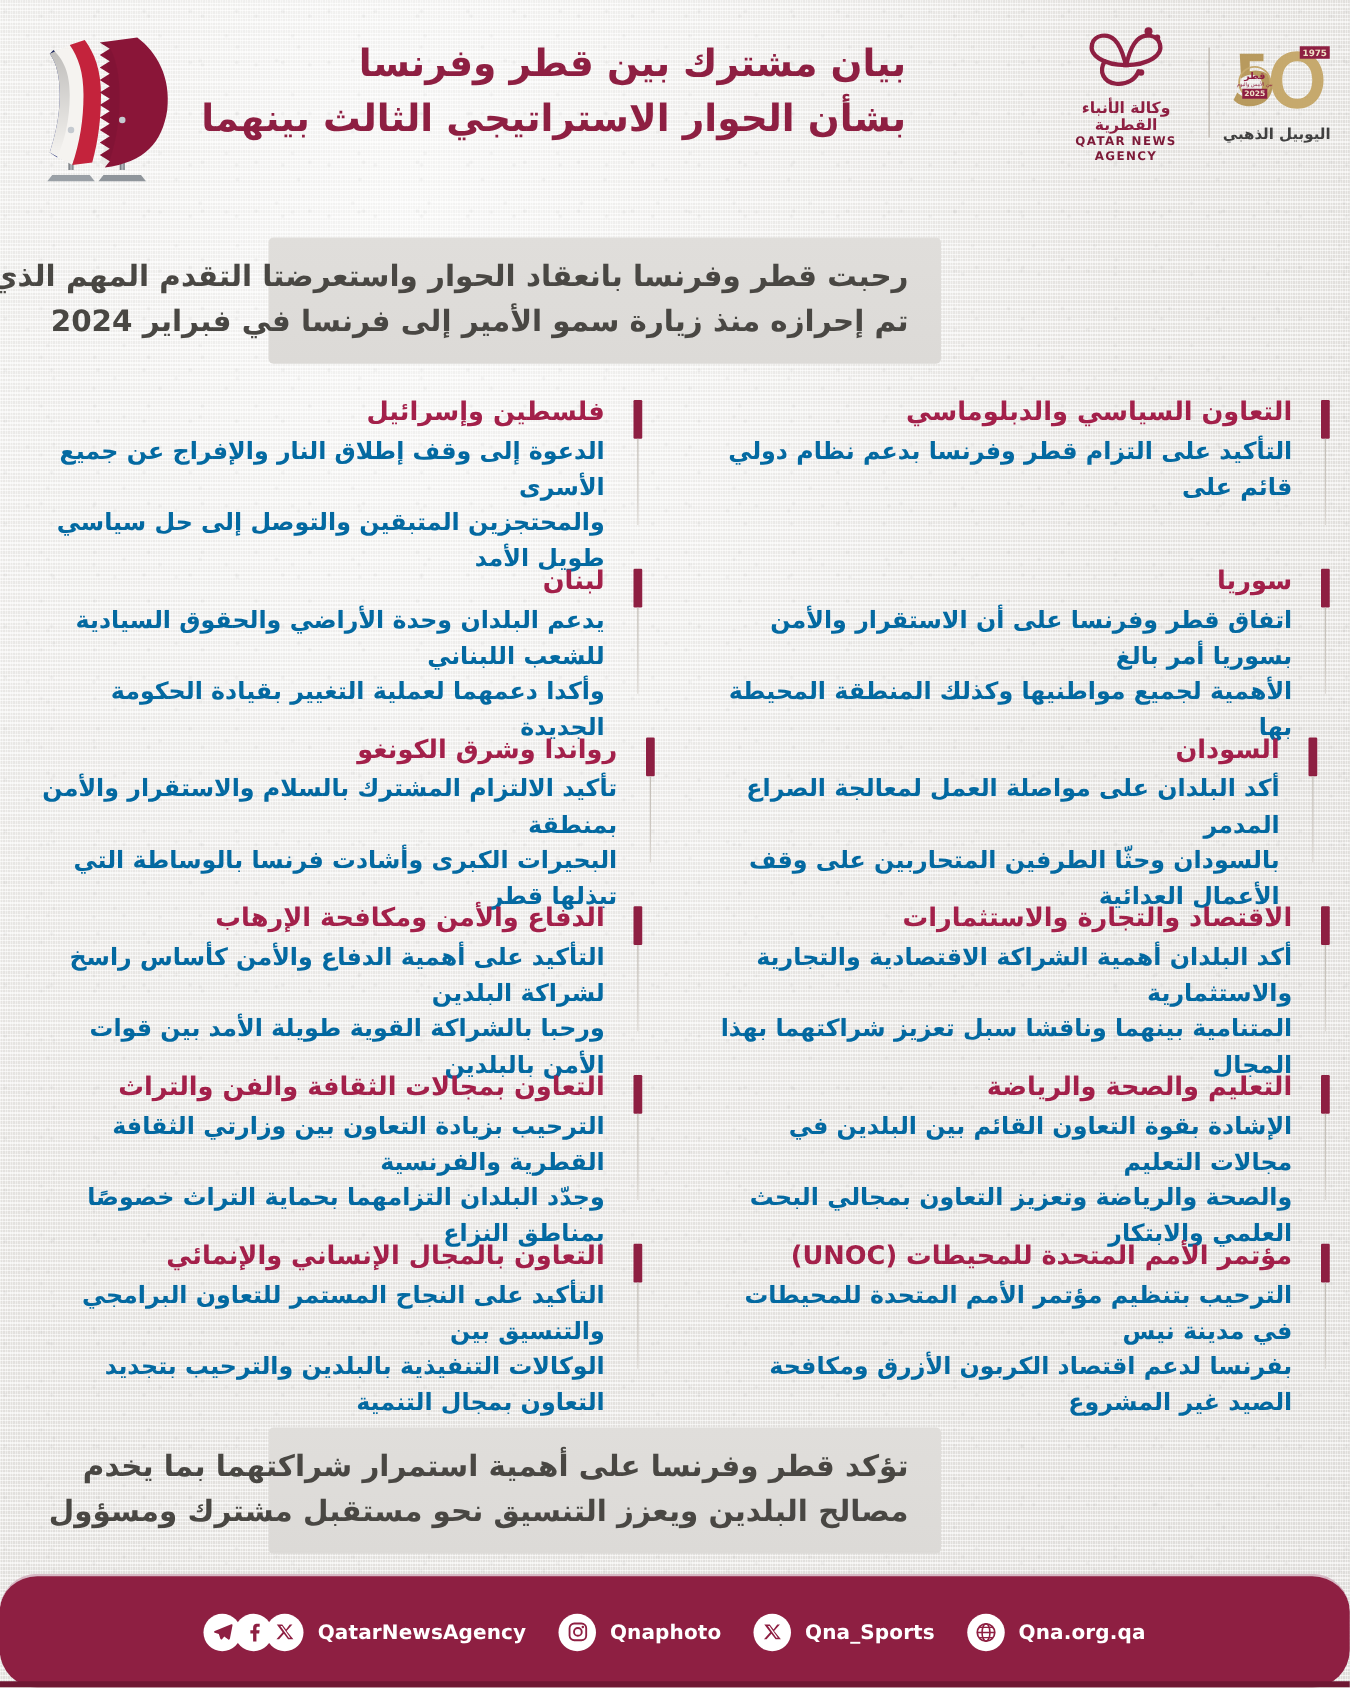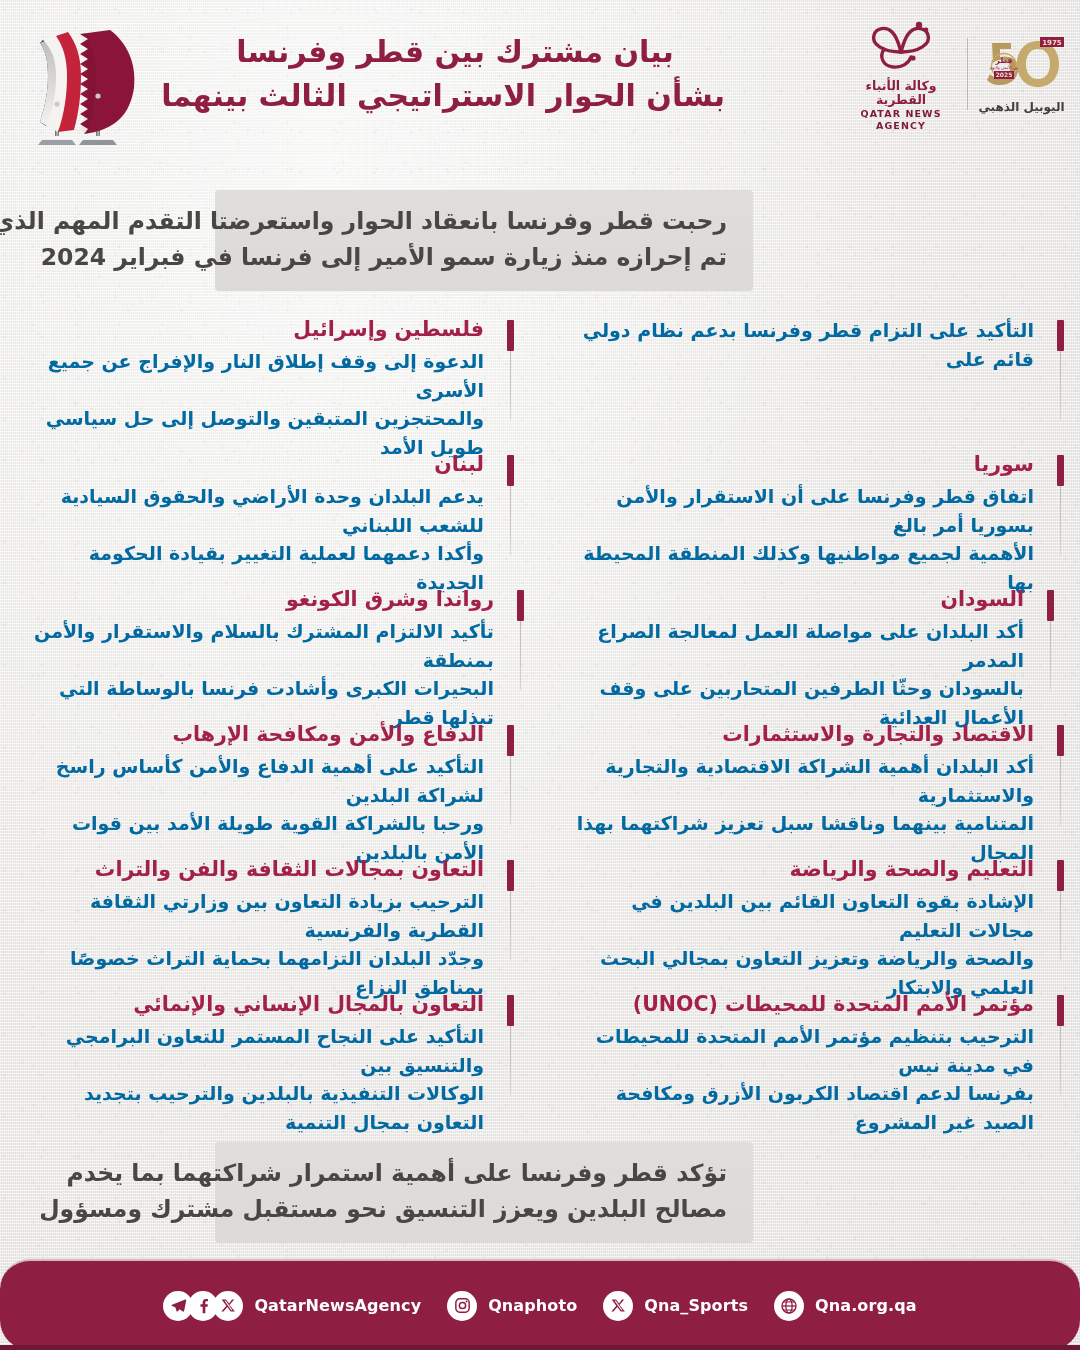--- a/index.html
+++ b/index.html
@@ -52,21 +52,21 @@
     position: absolute;
     top: 18px; right: auto; left: 18px;
     width: 140px; height: 135px;
   }
 
   .title-block {
     position: absolute;
     top: 30px;
     left: 185px;
     right: 355px;
-    text-align: center;
+    text-align: right;
   }
   .title-line {
     color: #8e1f42;
     font-weight: 700;
     font-size: 30px;
     line-height: 1.48;
     letter-spacing: -0.2px;
     white-space: nowrap;
   }
 
@@ -323,20 +323,21 @@
     <div class="banner-line">تم إحرازه منذ زيارة سمو الأمير إلى فرنسا في فبراير 2024</div>
   </div>
 
   <div class="grid">
 
     <div class="cell right">
       <div class="tickmark">
           <div class="head"></div>
           <div class="tail"></div>
         </div>
+      <div class="cell-title">التعاون السياسي والدبلوماسي</div>
       <div class="cell-body">التأكيد على التزام قطر وفرنسا بدعم نظام دولي قائم على</div>
     </div>
     <div class="cell left">
       <div class="tickmark">
           <div class="head"></div>
           <div class="tail"></div>
         </div>
       <div class="cell-title">فلسطين وإسرائيل</div>
       <div class="cell-body">الدعوة إلى وقف إطلاق النار والإفراج عن جميع الأسرى</div>
       <div class="cell-body">والمحتجزين المتبقين والتوصل إلى حل سياسي طويل الأمد</div>

